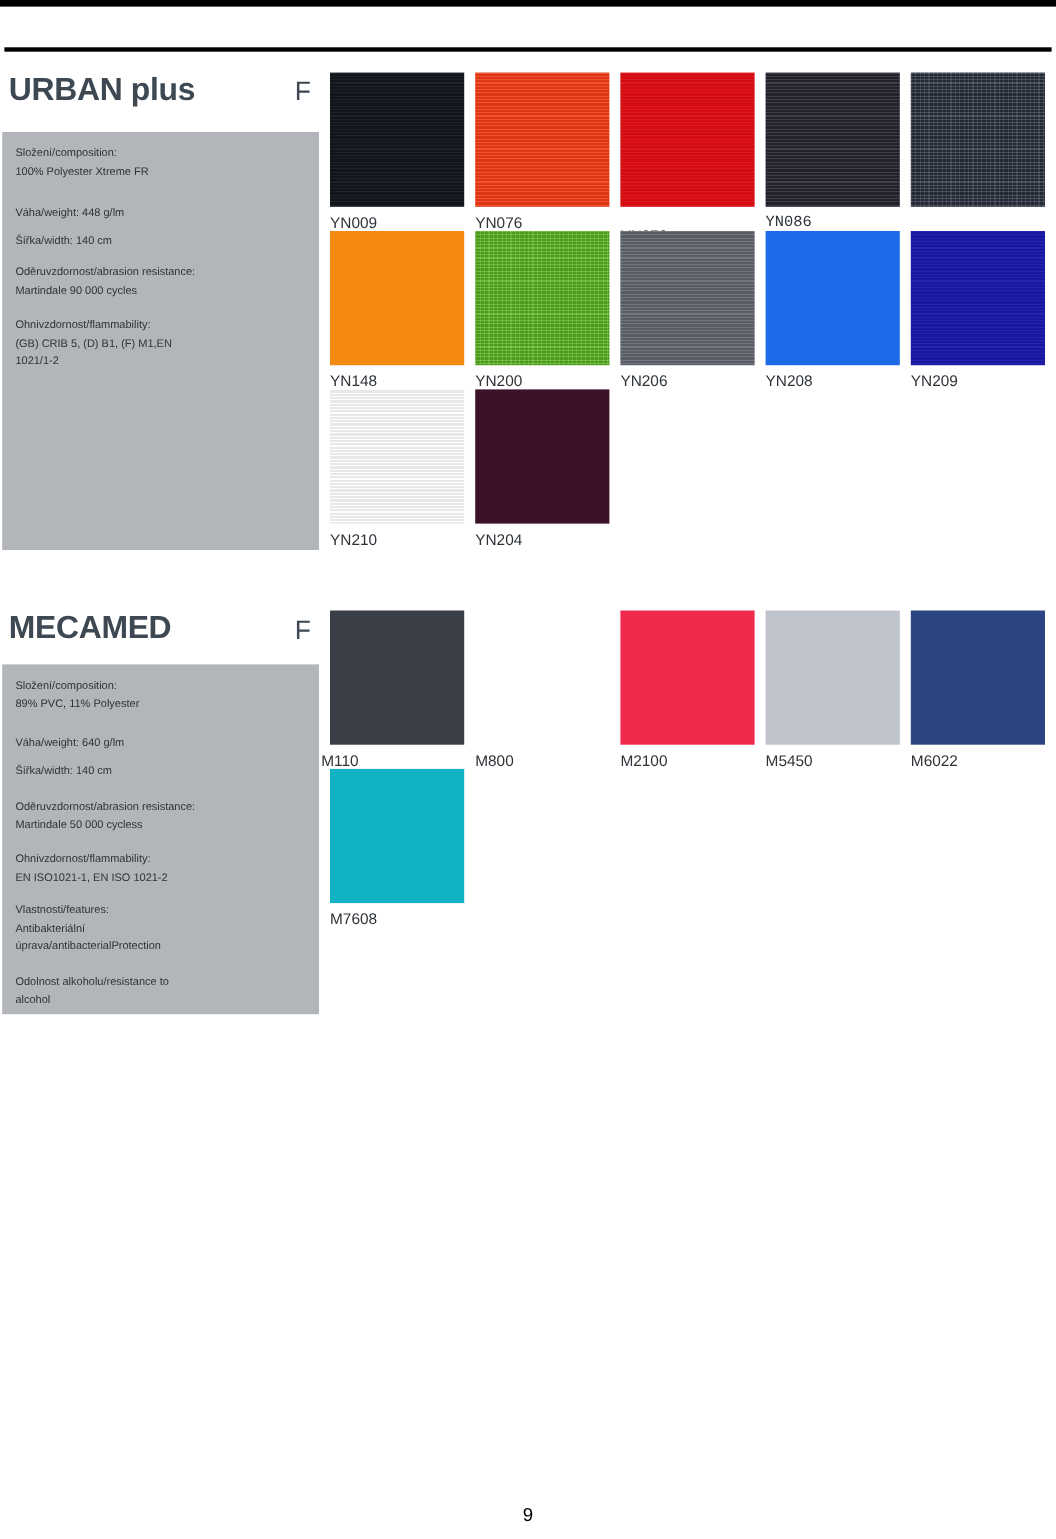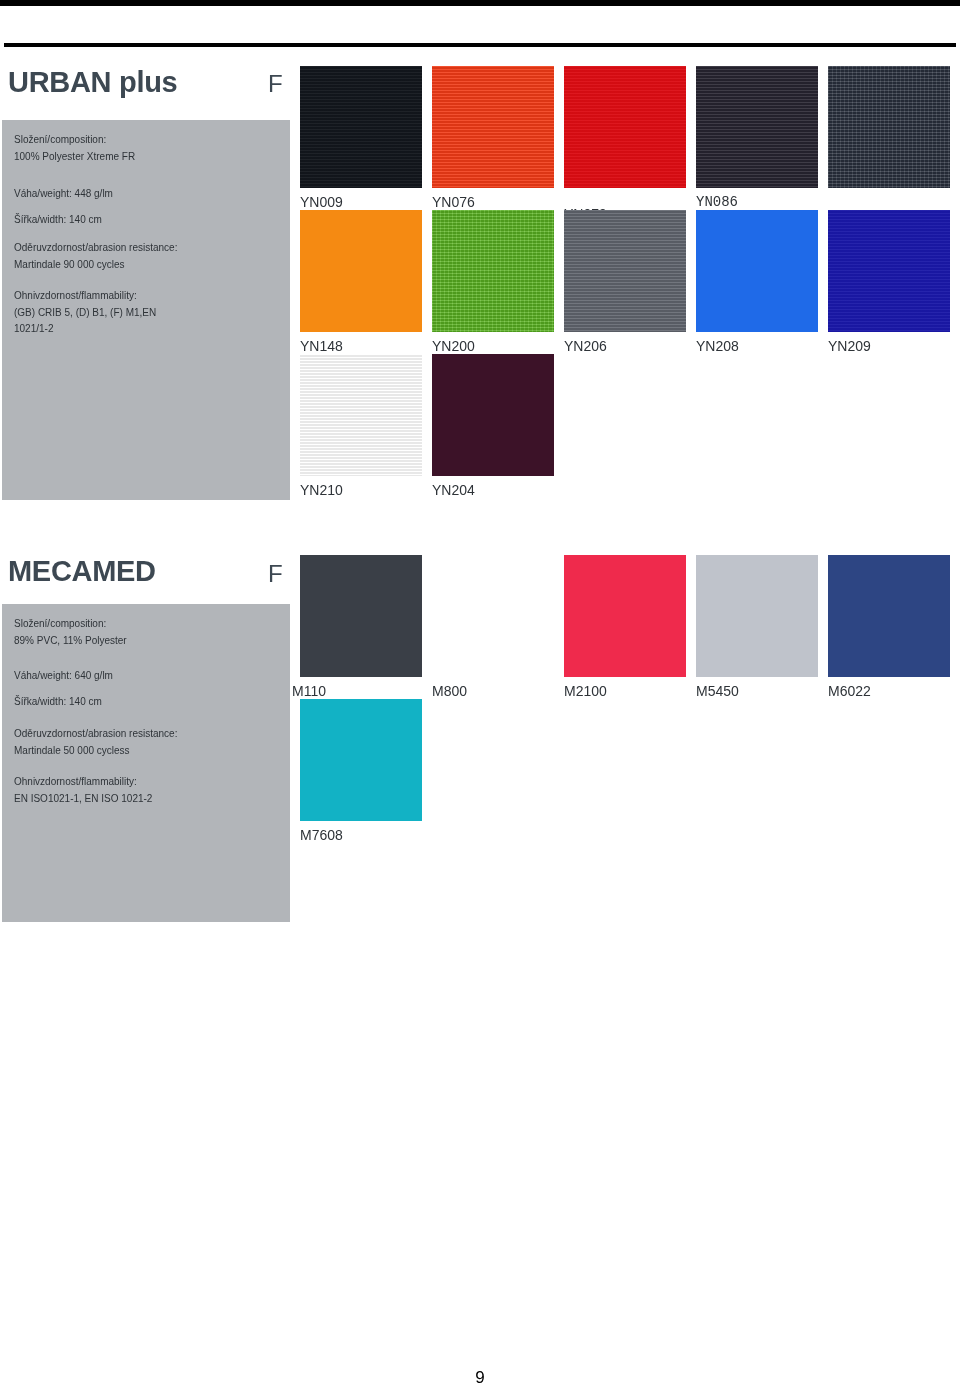--- a/index.html
+++ b/index.html
@@ -200,20 +200,25 @@
       <div class="brand-flag" style="left: 268px; top: 560px;">F</div>
       <div class="spec-panel" style="left: 2px; top: 604px; width: 288px; height: 318px;">
         <div class="spec-block" style="top: 12px;">Složení/composition:
 89% PVC, 11% Polyester</div>
         <div class="spec-block" style="top: 64px;">Váha/weight: 640 g/lm</div>
         <div class="spec-block" style="top: 90px;">Šířka/width: 140 cm</div>
         <div class="spec-block" style="top: 122px;">Oděruvzdornost/abrasion resistance:
 Martindale 50 000 cycless</div>
         <div class="spec-block" style="top: 170px;">Ohnivzdornost/flammability:
  EN ISO1021-1, EN ISO 1021-2</div>
+        <div class="spec-block" style="top: 216px;">Vlastnosti/features:
+Antibakteriální
+úprava/antibacterialProtection</div>
+        <div class="spec-block" style="top: 281px;">Odolnost alkoholu/resistance to
+alcohol</div>
       </div>
       <div class="swatch" style="left: 300px; top: 555px; width: 122px; height: 122px; background: rgb(58, 63, 71);">
         <div class="tex-none"></div>
       </div>
       <div class="swatch-label" style="left: 292px; top: 683px;">M110</div>
       <div class="swatch swatch-blank" style="left: 432px; top: 555px; width: 122px; height: 122px; background: rgb(255, 255, 255);">
         <div class="tex-none"></div>
       </div>
       <div class="swatch-label" style="left: 432px; top: 662px; margin-top: 21px;">M800</div>
       <div class="swatch" style="left: 564px; top: 555px; width: 122px; height: 122px; background: rgb(239, 42, 76);">

